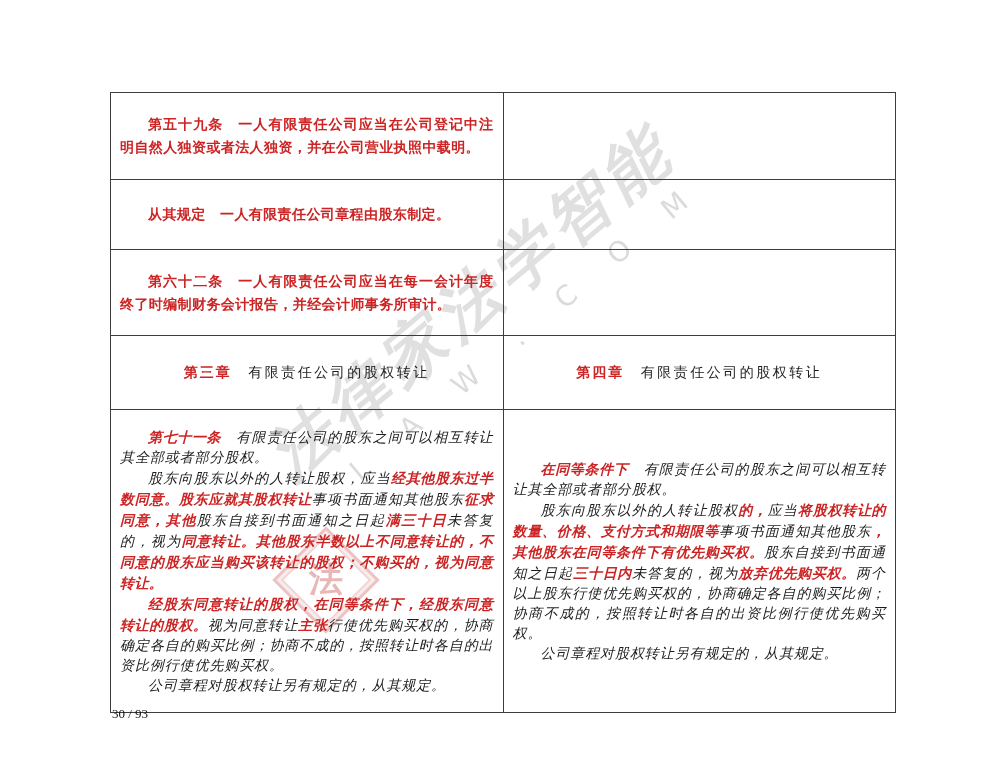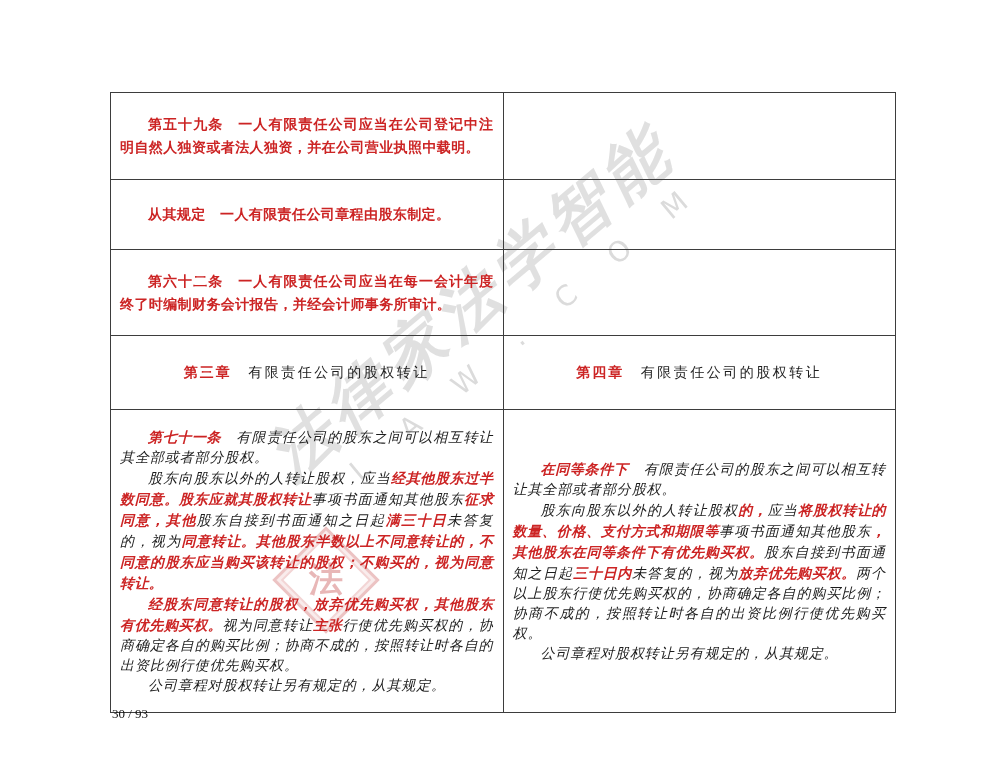--- a/index.html
+++ b/index.html
@@ -136,21 +136,21 @@
             <p><span class="seg-rb">第三章</span><span class="seg-b">　有限责任公司的股权转让</span></p>
           </td>
           <td class="cell-center">
             <p><span class="seg-rb">第四章</span><span class="seg-b">　有限责任公司的股权转让</span></p>
           </td>
         </tr>
         <tr>
           <td>
             <p><span class="seg-rb">第七十一条</span><span class="seg-b">　有限责任公司的股东之间可以相互转让其全部或者部分股权。</span></p>
             <p><span class="seg-b">股东向股东以外的人转让股权，应当</span><span class="seg-rb">经其他股东过半数同意。股东应就其股权转让</span><span class="seg-b">事项书面通知其他股东</span><span class="seg-rb">征求同意，其他</span><span class="seg-b">股东自接到书面通知之日起</span><span class="seg-rb">满三十日</span><span class="seg-b">未答复的，视为</span><span class="seg-rb">同意转让。其他股东半数以上不同意转让的，不同意的股东应当购买该转让的股权；不购买的，视为同意转让。</span></p>
-            <p><span class="seg-rb">经股东同意转让的股权，放弃优先购买权，其他股东有优先购买权。</span><span class="seg-b">视为同意转让</span><span class="seg-rb">主张</span><span class="seg-b">行使优先购买权的，协商确定各自的购买比例；协商不成的，按照转让时各自的出资比例行使优先购买权。</span></p>
+            <p><span class="seg-rb">经股东同意转让的股权，在同等条件下，经股东同意转让的股权。</span><span class="seg-b">视为同意转让</span><span class="seg-rb">主张</span><span class="seg-b">行使优先购买权的，协商确定各自的购买比例；协商不成的，按照转让时各自的出资比例行使优先购买权。</span></p>
             <p><span class="seg-b">公司章程对股权转让另有规定的，从其规定。</span></p>
           </td>
           <td>
             <p><span class="seg-rb">在同等条件下</span><span class="seg-b">　有限责任公司的股东之间可以相互转让其全部或者部分股权。</span></p>
             <p><span class="seg-b">股东向股东以外的人转让股权</span><span class="seg-rb">的，</span><span class="seg-b">应当</span><span class="seg-rb">将股权转让的数量、价格、支付方式和期限等</span><span class="seg-b">事项书面通知其他股东</span><span class="seg-rb">，其他股东在同等条件下有优先购买权。</span><span class="seg-b">股东自接到书面通知之日起</span><span class="seg-rb">三十日内</span><span class="seg-b">未答复的，视为</span><span class="seg-rb">放弃优先购买权。</span><span class="seg-b">两个以上股东行使优先购买权的，协商确定各自的购买比例；协商不成的，按照转让时各自的出资比例行使优先购买权。</span></p>
             <p><span class="seg-b">公司章程对股权转让另有规定的，从其规定。</span></p>
           </td>
         </tr>
       </tbody>
   </table>

